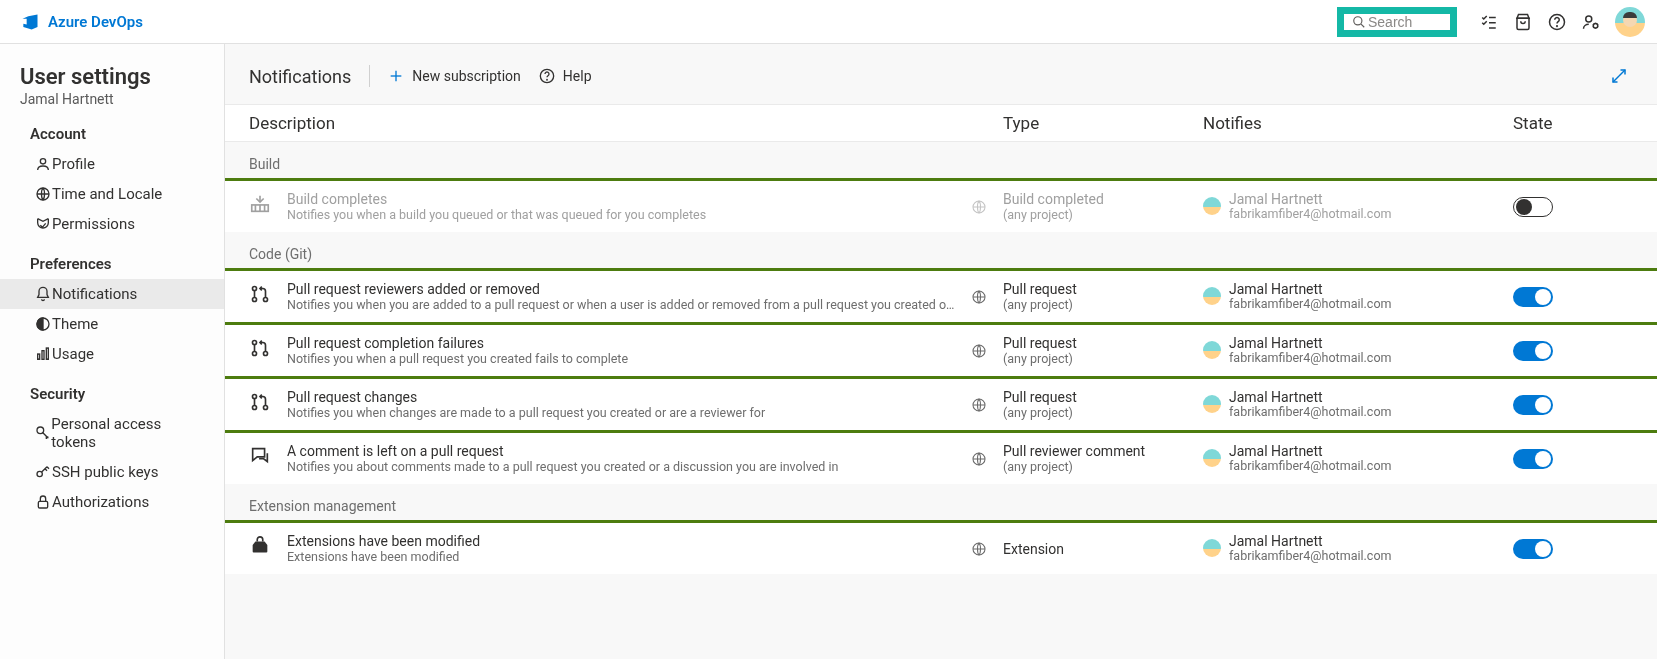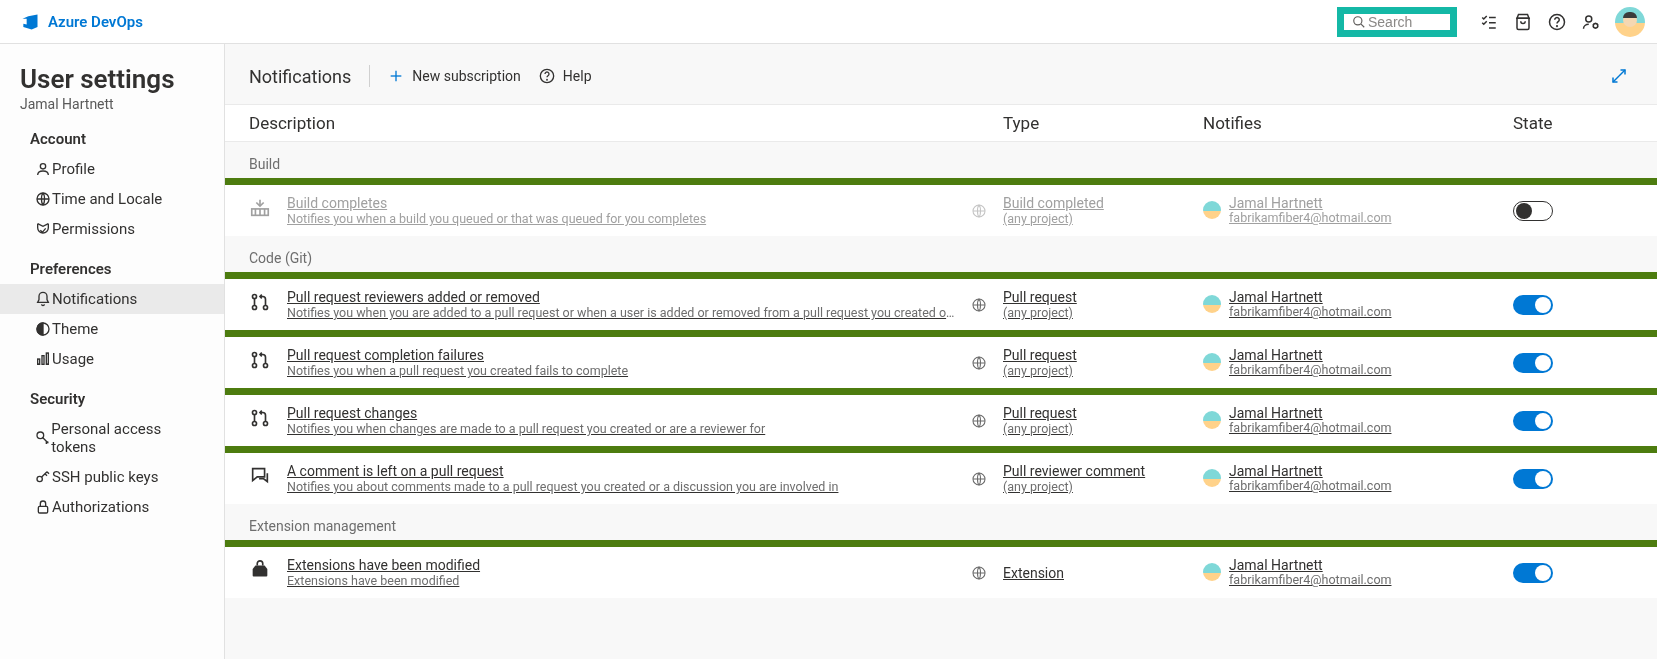--- a/index.html
+++ b/index.html
@@ -64,21 +64,21 @@
   }
   .sidebar {
     width: 225px; flex: 0 0 225px;
     border-right: 1px solid #e1e1e1;
     padding: 20px 0 20px 0;
     overflow-y: auto;
     background: #fdfdfd;
   }
   .sidebar h1 {
     margin: 0 20px 2px 20px;
-    font-size: 26px; font-weight: 600;
+    font-size: 22px; font-weight: 600;
   }
   .sidebar .subname {
     margin: 0 20px 18px 20px;
     font-size: 14px; color: #5a5a5a;
   }
   .nav-group-title {
     margin: 16px 20px 6px 30px;
     font-weight: 600; font-size: 15px;
   }
   .nav-item {
@@ -129,23 +129,22 @@
   .scroll { flex:1; overflow-y:auto; }
 
   .group-label {
     padding: 14px 24px 6px 24px;
     font-size: 14px; color:#6e6e6e;
   }
 
   .sub-row {
     display:flex; align-items:center;
     padding: 10px 24px;
-    border-top:7px solid #4d7c0f;
+    border-top:3px solid #4d7c0f;
     background:#ffffff;
-    text-decoration:underline;
   }
   .sub-row.disabled { color:#a0a0a0; }
   .sub-row.disabled .sub-title,
   .sub-row.disabled .sub-desc,
   .sub-row.disabled .type-main,
   .sub-row.disabled .type-sub,
   .sub-row.disabled .notif-name,
   .sub-row.disabled .notif-email { color:#a0a0a0; }
 
   .desc-wrap { display:flex; align-items:flex-start; gap:16px; flex:1 1 auto; min-width:0;}

